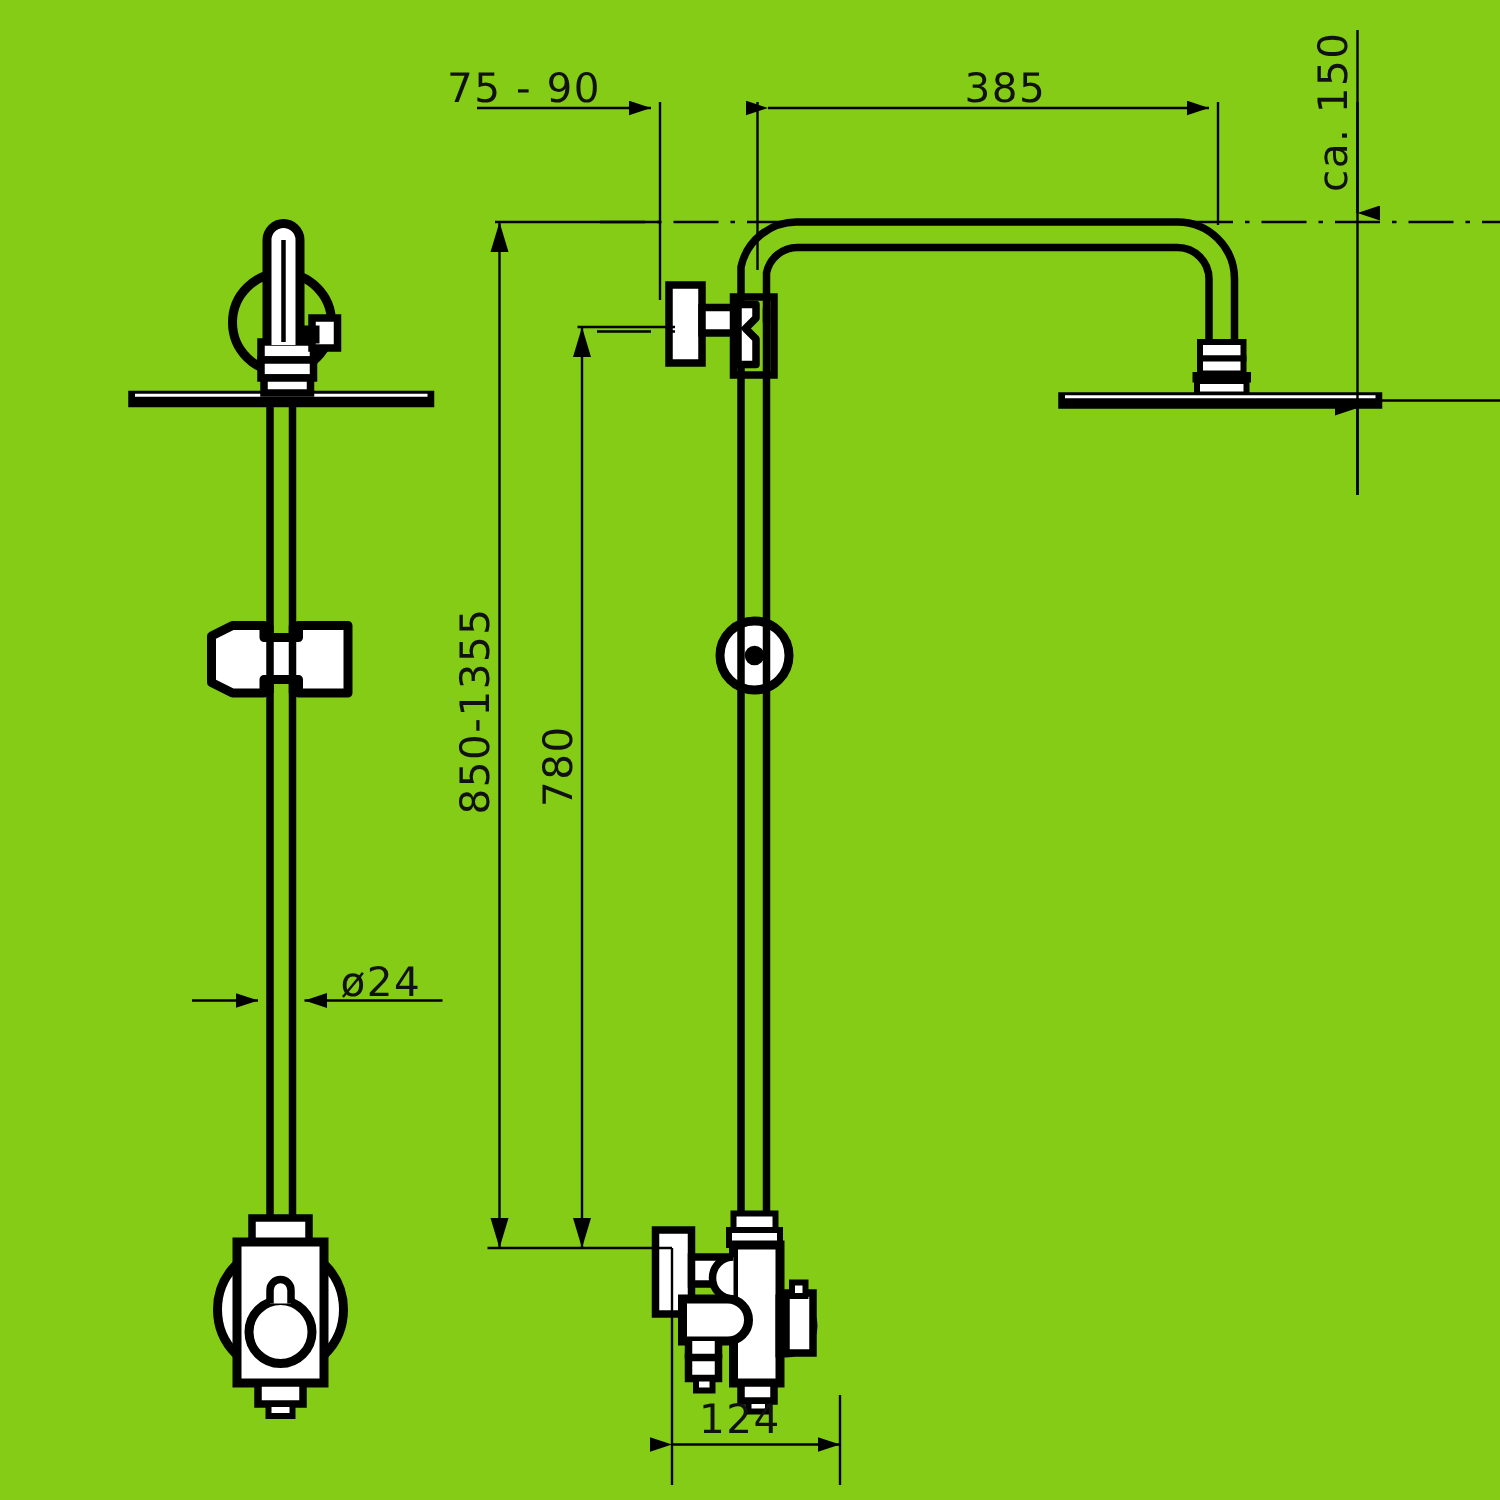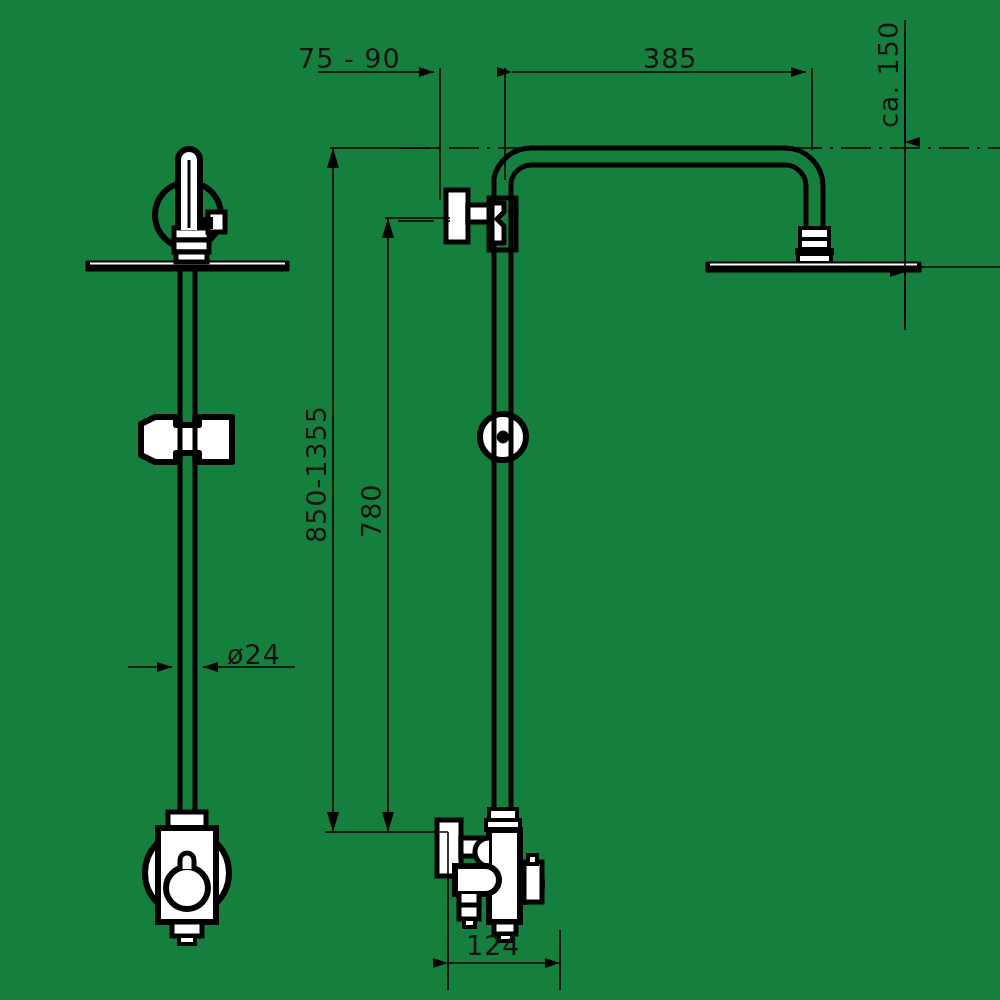--- a/index.html
+++ b/index.html
@@ -1,17 +1,17 @@
 <!DOCTYPE html>
 <html><head>
 <meta charset="utf-8">
 <style>
   html,body{margin:0;padding:0;background:#ffffff;}
   body{width:1000px;height:1000px;overflow:hidden;font-family:"DejaVu Sans",sans-serif;}
-  #stage{position:relative;width:1000px;height:1000px;background:#15803d;text-align:right;}
+  #stage{position:relative;width:1000px;height:1000px;background:#84cc16;text-align:right;}
   svg{display:block;}
   .dimtext{font-family:"DejaVu Sans",sans-serif;font-size:27px;fill:#111111;letter-spacing:1px;}
   .dimtext-v{font-family:"DejaVu Sans",sans-serif;font-size:27px;fill:#111111;letter-spacing:1px;}
 </style>
 </head>
 <body>
 
 <div id="stage">
 <svg width="1000" height="1000" viewBox="0 0 1000 1000" xmlns="http://www.w3.org/2000/svg">
 

